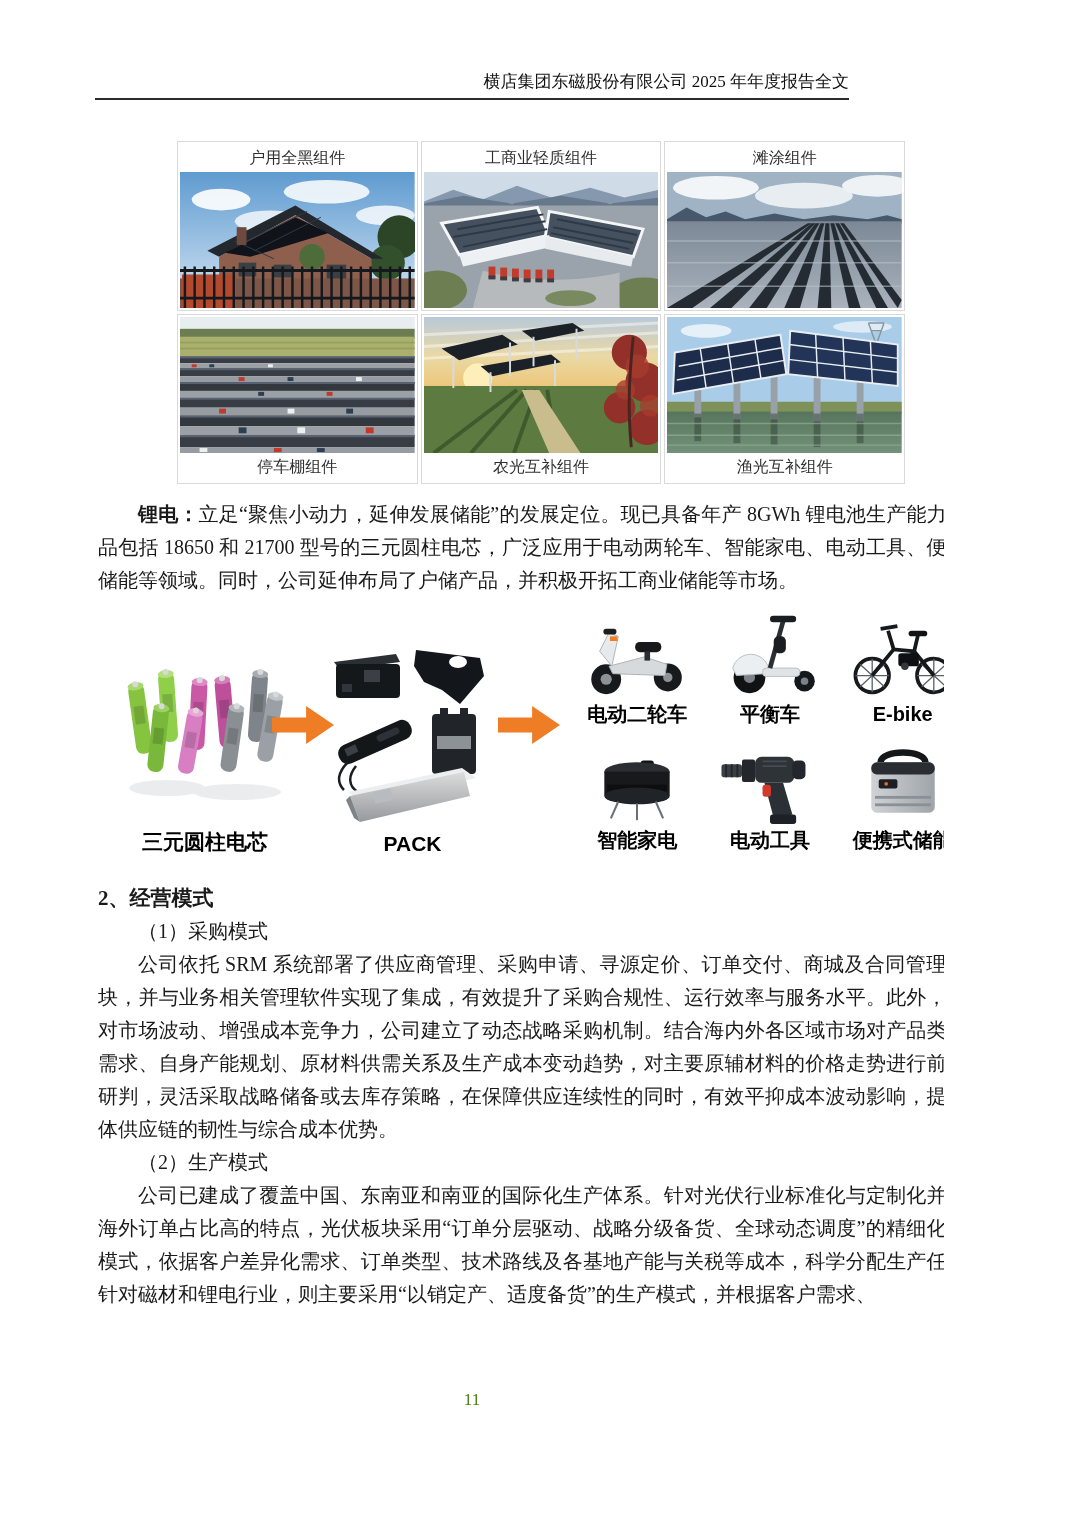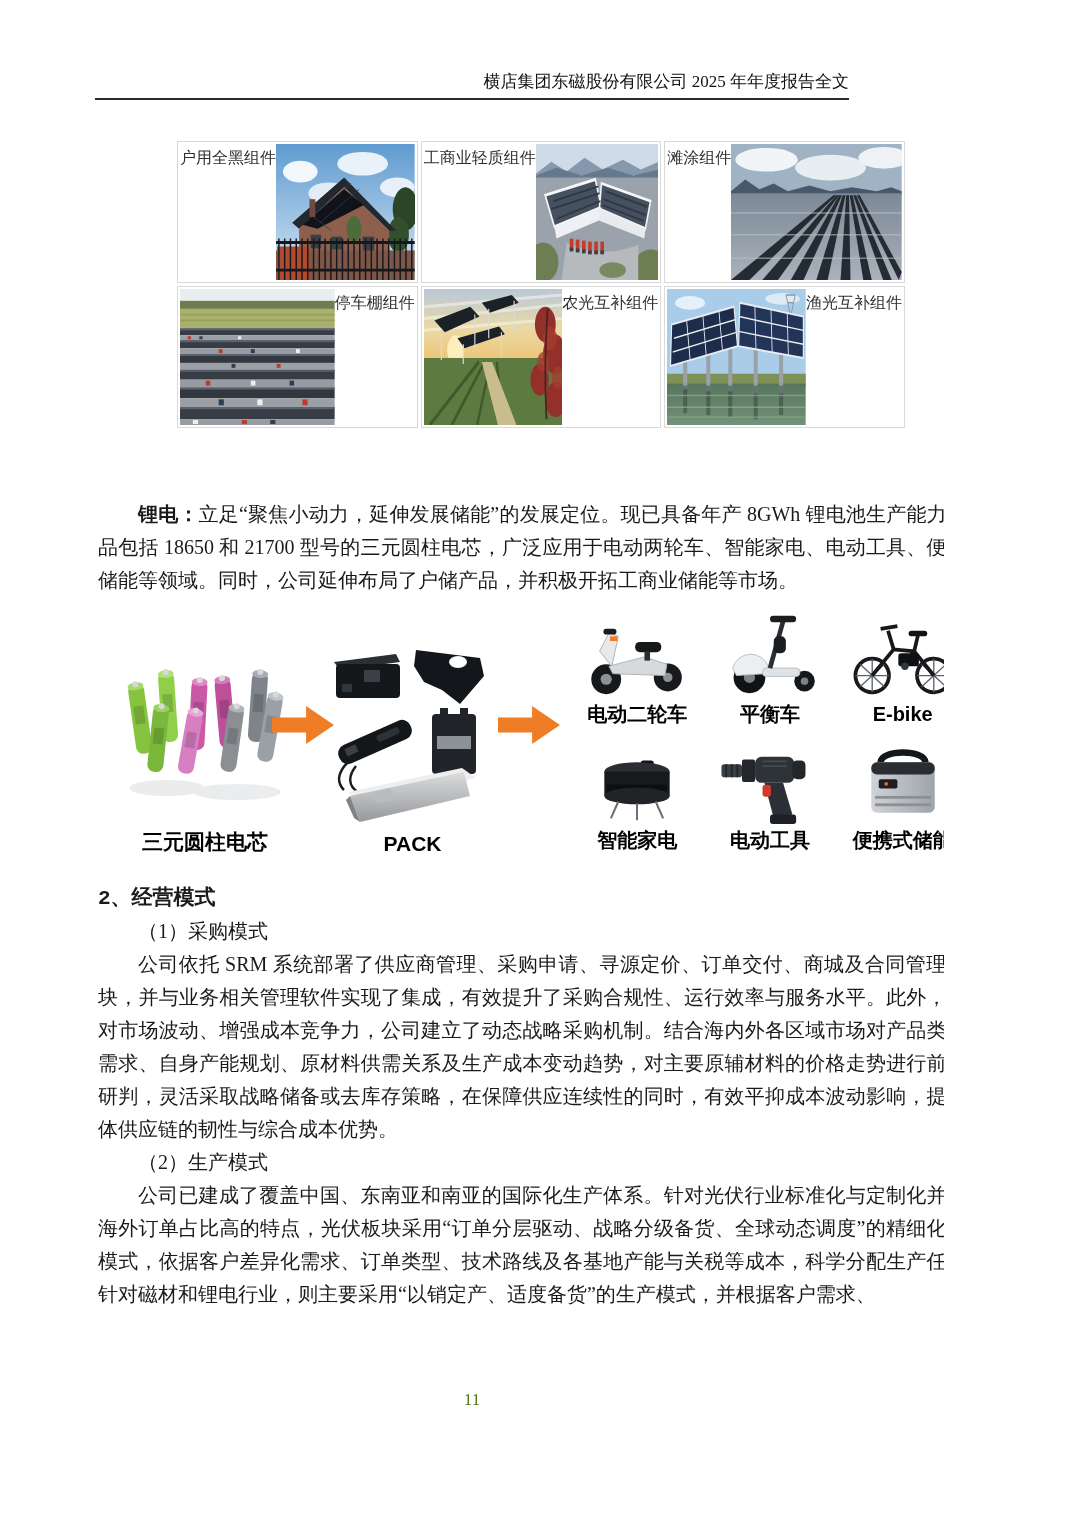--- a/index.html
+++ b/index.html
@@ -4,32 +4,32 @@
 <style>
   html,body{margin:0;padding:0;background:#ffffff;}
   .page{position:relative;width:944px;height:1528px;background:#fff;overflow:hidden;
         font-family:"Liberation Serif","DejaVu Serif",serif;color:#1a1a1a;}
   
   .hdr-title{position:absolute;top:70px;right:95px;font-size:17px;color:#111;}
   .hdr-rule{position:absolute;top:98px;left:95px;right:95px;height:2px;background:#2b2b2b;}
   
   .pgrid{position:absolute;left:177px;top:141px;width:728px;display:grid;
          grid-template-columns:repeat(3,1fr);gap:3px;}
-  .pcell{margin:0;border:1px solid #d9d9d9;background:#fff;padding:2px;display:flex;flex-direction:row;}
+  .pcell{margin:0;border:1px solid #d9d9d9;background:#fff;padding:2px;display:flex;flex-direction:column;}
   .pcap{font-family:"Liberation Sans","DejaVu Sans",sans-serif;font-size:16px;color:#2f2f2f;
         text-align:center;line-height:28px;height:28px;}
   .pimg{flex:1;}
   .pimg svg{display:block;width:100%;height:136px;}
   
   .flowtext{position:absolute;left:98px;width:889px;font-size:20px;line-height:33px;
             text-align:justify;}
   .flowtext p{margin:0;text-indent:2em;}
   .lith{top:498px;}
   .biz{top:882px;}
-  .h-bold{font-family:Liberation Mono, monospace;font-weight:bold;font-size:21px;
+  .h-bold{font-family:Liberation Serif, serif;font-weight:bold;font-size:21px;
           line-height:33px;margin:0;}
   .subhead{text-indent:2.2em;}
   
   .diagram{position:absolute;left:96px;top:608px;width:890px;height:260px;}
   .dg-abs{position:absolute;}
   .dg-label{position:absolute;font-family:"Liberation Sans","DejaVu Sans",sans-serif;
             font-weight:bold;font-size:21px;color:#000;text-align:center;}
   .arrow{position:absolute;width:62px;height:38px;background:#ef7d26;
          clip-path:polygon(0% 30%,55% 30%,55% 0%,100% 50%,55% 100%,55% 70%,0% 70%);}
   .products{position:absolute;left:476px;top:0;width:396px;display:grid;

